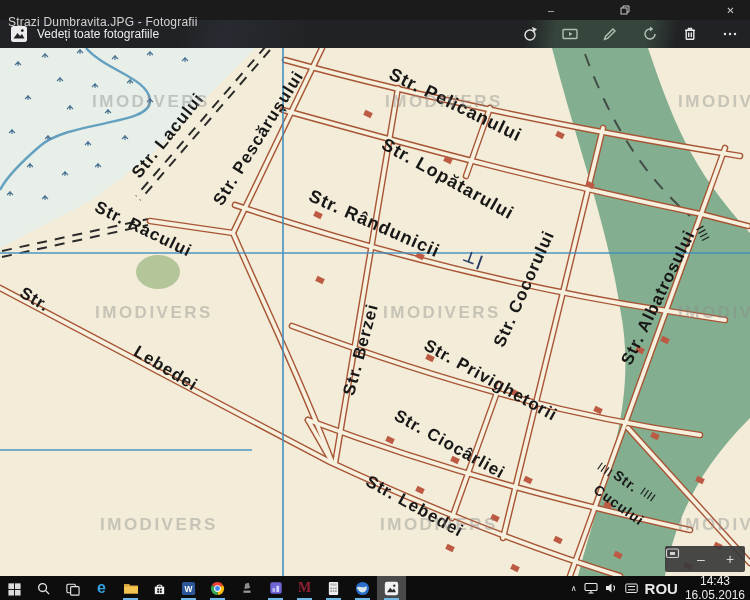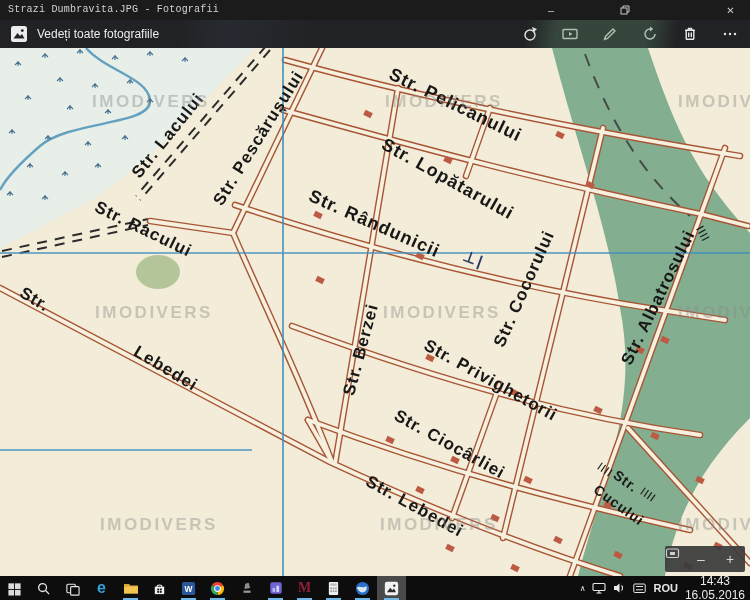--- a/index.html
+++ b/index.html
@@ -1,20 +1,20 @@
 <!DOCTYPE html>
 <html><head>
 <meta charset="utf-8">
 <style>
   html,body{margin:0;padding:0;background:#000;}
   .screen{position:relative;width:750px;height:600px;overflow:hidden;
     font-family:"Liberation Sans",sans-serif;background:#f2ecd8;}
   
   .titlebar{position:absolute;top:0;left:0;width:750px;height:20px;background:#1b1b1b;z-index:30;}
-  .titlebar .title{position:absolute;left:8px;top:4px;font-size:10px;color:#d2d2d2;letter-spacing:.2px;font-family:Liberation Mono, monospace;}
+  .titlebar .title{position:absolute;left:8px;top:15px;font-size:12px;color:#d2d2d2;letter-spacing:.2px;}
   .wbtn{position:absolute;top:0;height:20px;display:flex;align-items:center;justify-content:center;color:#c9c9c9;}
   .wbtn.min{left:528px;width:46px;font-size:11px;}
   .wbtn.res{left:602px;width:46px;}
   .wbtn.cls{left:711px;width:39px;font-size:10px;}
   
   .appbar{position:absolute;top:20px;left:0;width:750px;height:28px;background:#212225;z-index:29;color:#ececec;}
   .appbar::after{content:"";position:absolute;inset:0;pointer-events:none;
     background:linear-gradient(100deg,rgba(70,110,140,0) 24%,rgba(90,120,150,.10) 30%,rgba(70,110,140,0) 42%,
     rgba(0,0,0,0) 70%,rgba(88,128,98,.38) 74%,rgba(88,128,98,.38) 86%,rgba(0,0,0,0) 90%);}
   .backbtn{position:absolute;left:10px;top:0;height:28px;display:flex;align-items:center;gap:9px;font-size:12px;}
@@ -33,21 +33,21 @@
   .zoomctl span{font-size:14px;line-height:1;}
   
   .taskbar{position:absolute;bottom:0;left:0;width:750px;height:24px;background:#0d0d0d;z-index:30;display:flex;align-items:center;}
   .ticon{width:29px;height:24px;display:flex;align-items:center;justify-content:center;position:relative;flex:0 0 auto;}
   .ticon.active{background:#4a4a4a;}
   .ticon .under{position:absolute;bottom:0;left:7px;right:7px;height:2px;background:#6fb9e8;}
   .glyph-e{color:#35a2e0;font-weight:700;font-size:16px;line-height:1;}
   .glyph-m{color:#8e2133;font-family:"Liberation Serif",serif;font-weight:700;font-size:14px;line-height:1;}
   .tray{position:absolute;right:0;top:0;height:24px;display:flex;align-items:center;gap:7px;padding-right:5px;color:#e8e8e8;}
   .tray .chev{font-size:8px;}
-  .tray .lang{font-size:11px;font-weight:700;}
+  .tray .lang{font-size:15px;font-weight:700;}
   .clock{text-align:center;font-size:12px;line-height:1.2;}
 </style>
 </head>
 <body>
 
 <div class="screen">
 
   <div class="titlebar">
     <span class="title">Strazi Dumbravita.JPG - Fotografii</span>
     <div class="wbtn min">–</div>

